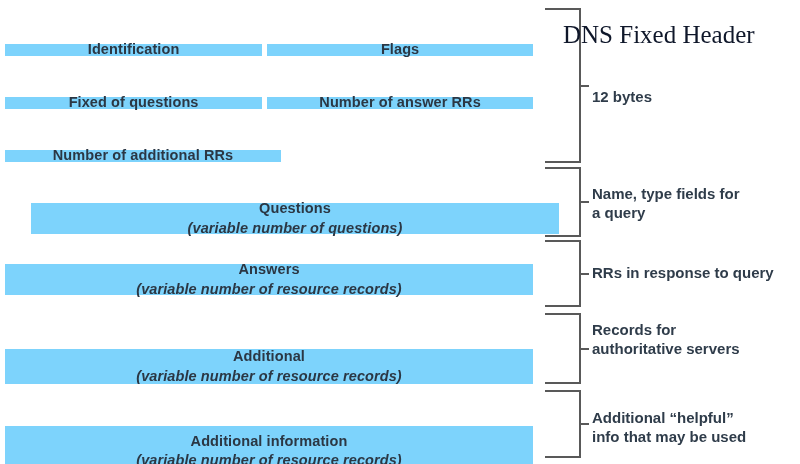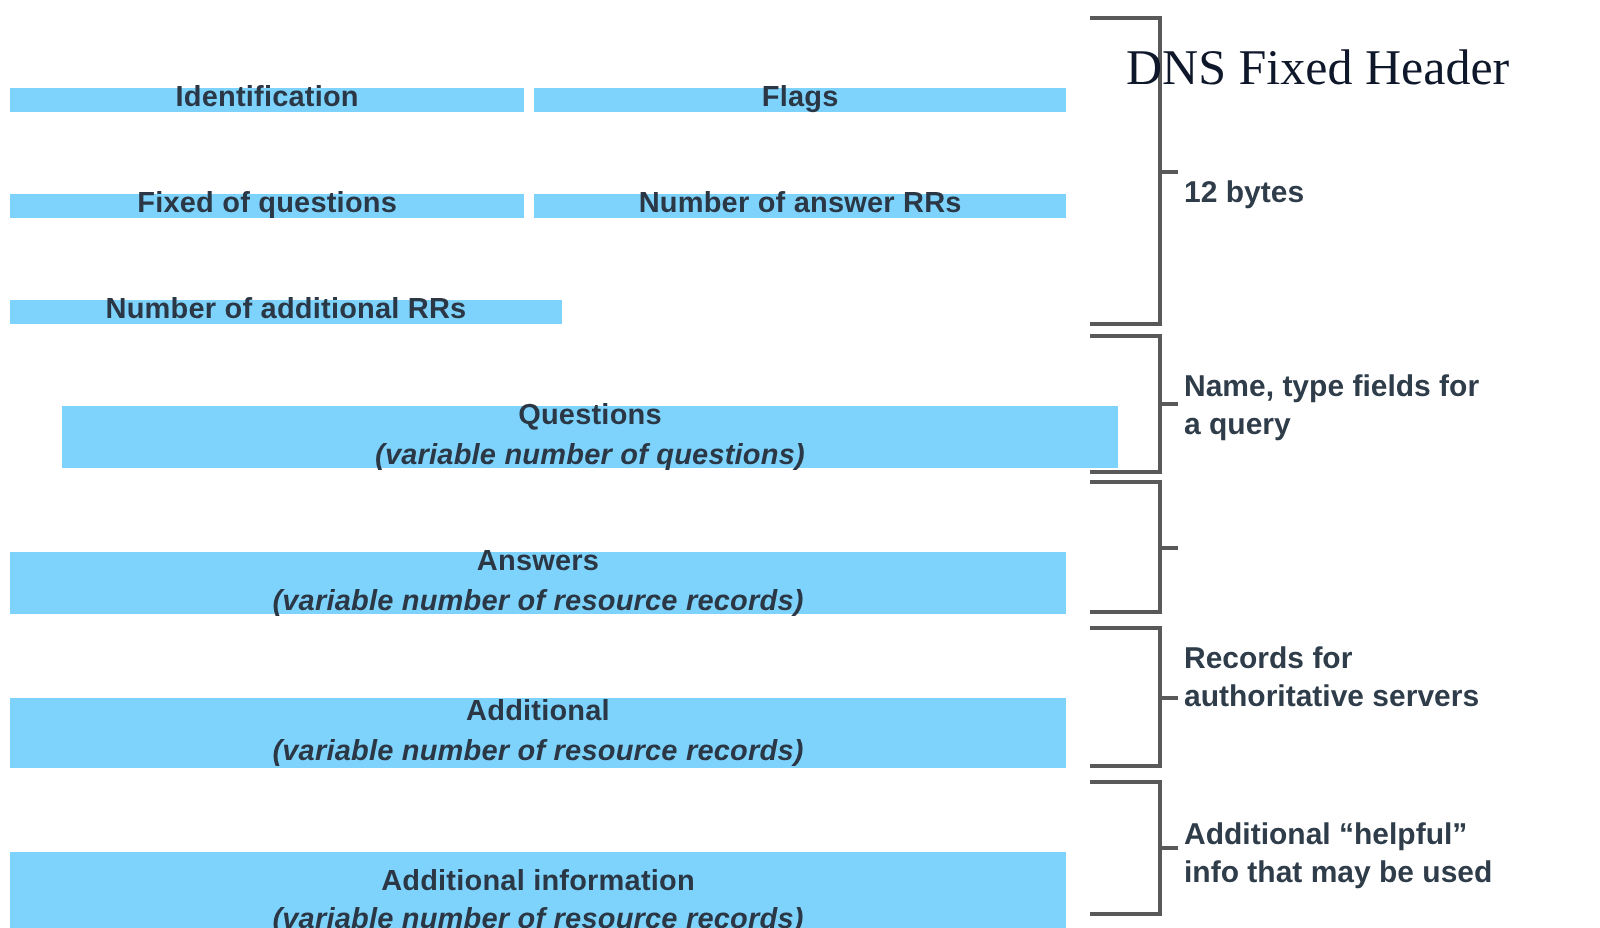--- a/index.html
+++ b/index.html
@@ -54,21 +54,21 @@
   .cell.full       { width: 528px; }
 
   .cell .line2 { font-size: 14.5px; font-weight: bold; font-style: italic; }
 
   
   #row-identification  { top: 8px;   height: 48px; }
   #row-counts-1        { top: 61px;  height: 48px; }
   #row-counts-2        { top: 114px; height: 48px; }
   
   #row-questions   { top: 167px; height: 67px; padding-left: 26px; }
-  #row-answers     { top: 240px; height: 67px; }
+  #row-answers     { top: 228px; height: 67px; }
   #row-authority   { top: 313px; height: 71px; }
   #row-additional  { top: 390px; height: 86px; }
 
   
   .bracket {
     position: absolute;
     box-sizing: border-box;
     border: 2px solid #595959;
     border-left: none;
     width: 36px;
@@ -187,20 +187,21 @@
     <span class="tick"></span>
   </div>
 
   <div id="title-dns-fixed-header">DNS Fixed Header</div>
 
   <div class="annot" id="annot-bytes">12 bytes</div>
 
   <div class="annot" id="annot-questions">Name, type fields for
 a query</div>
 
+  <div class="annot" id="annot-answers">RRs in response to query</div>
 
   <div class="annot" id="annot-authority">Records for
 authoritative servers</div>
 
   <div class="annot" id="annot-additional">Additional “helpful”
 info that may be used</div>
 
 </div>
 
 </body></html>

